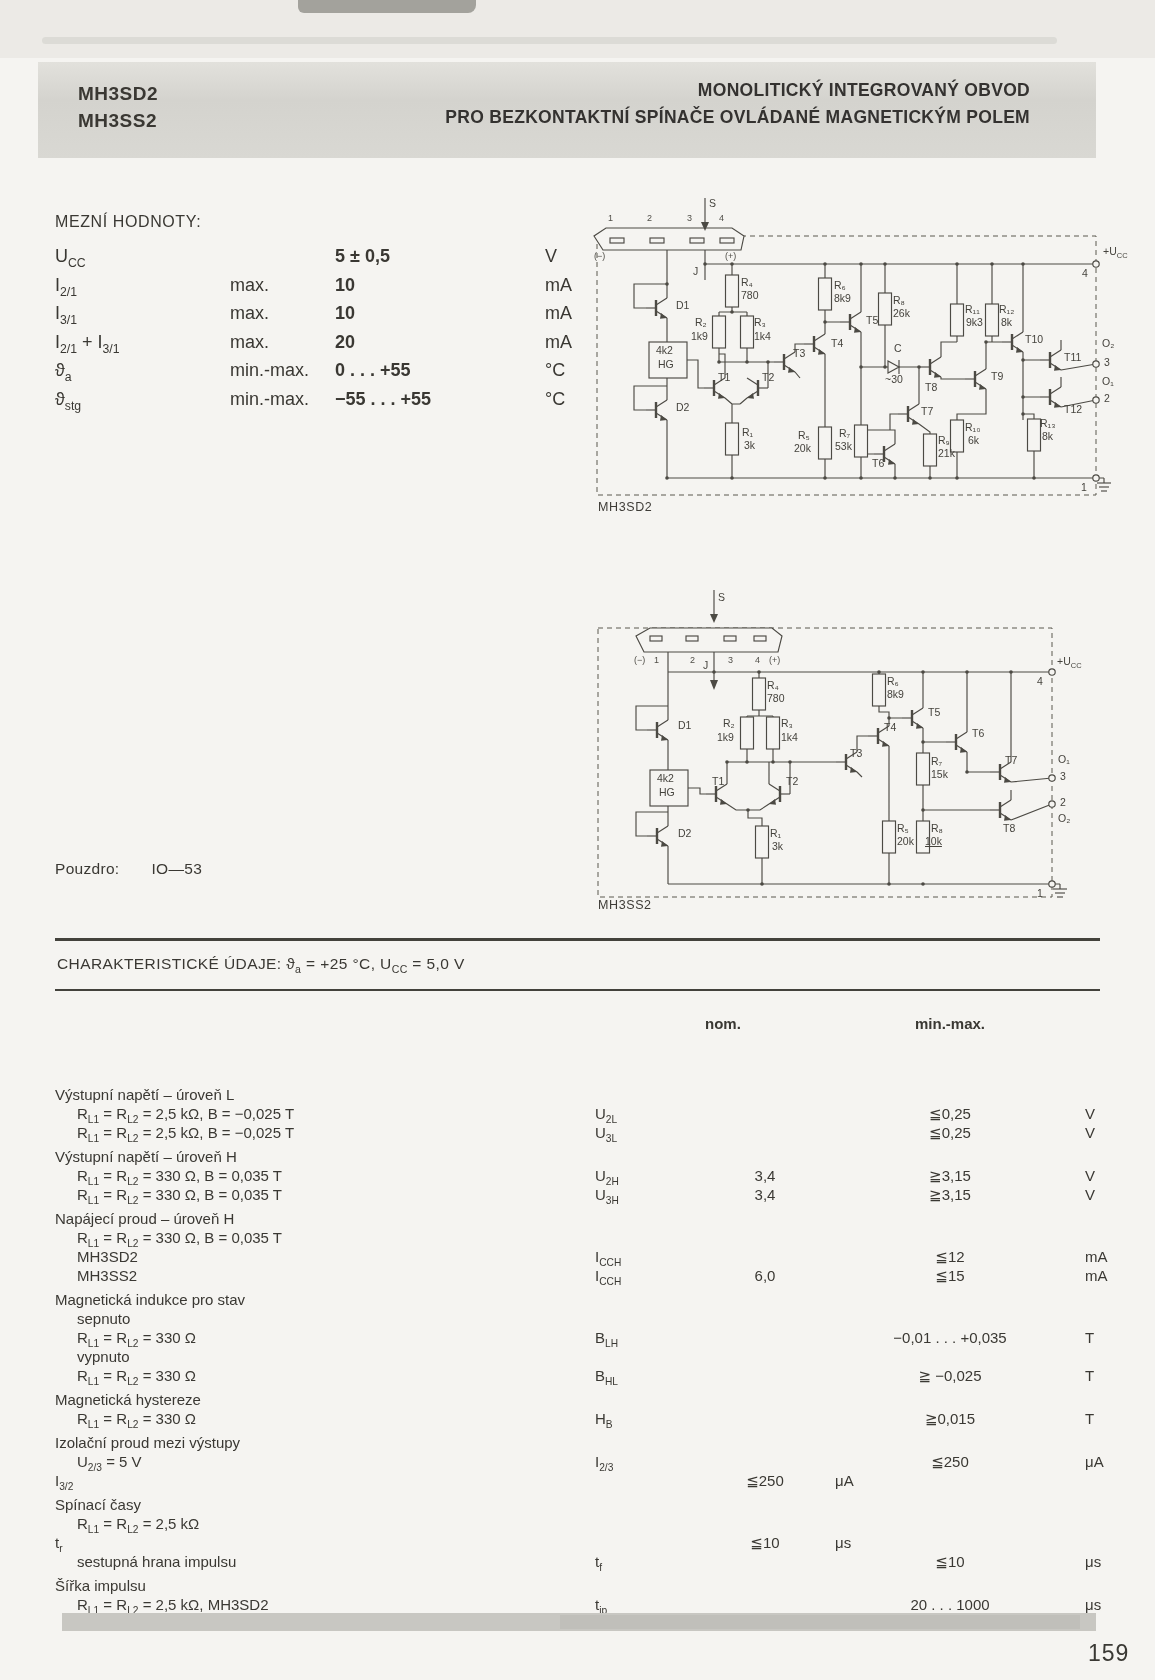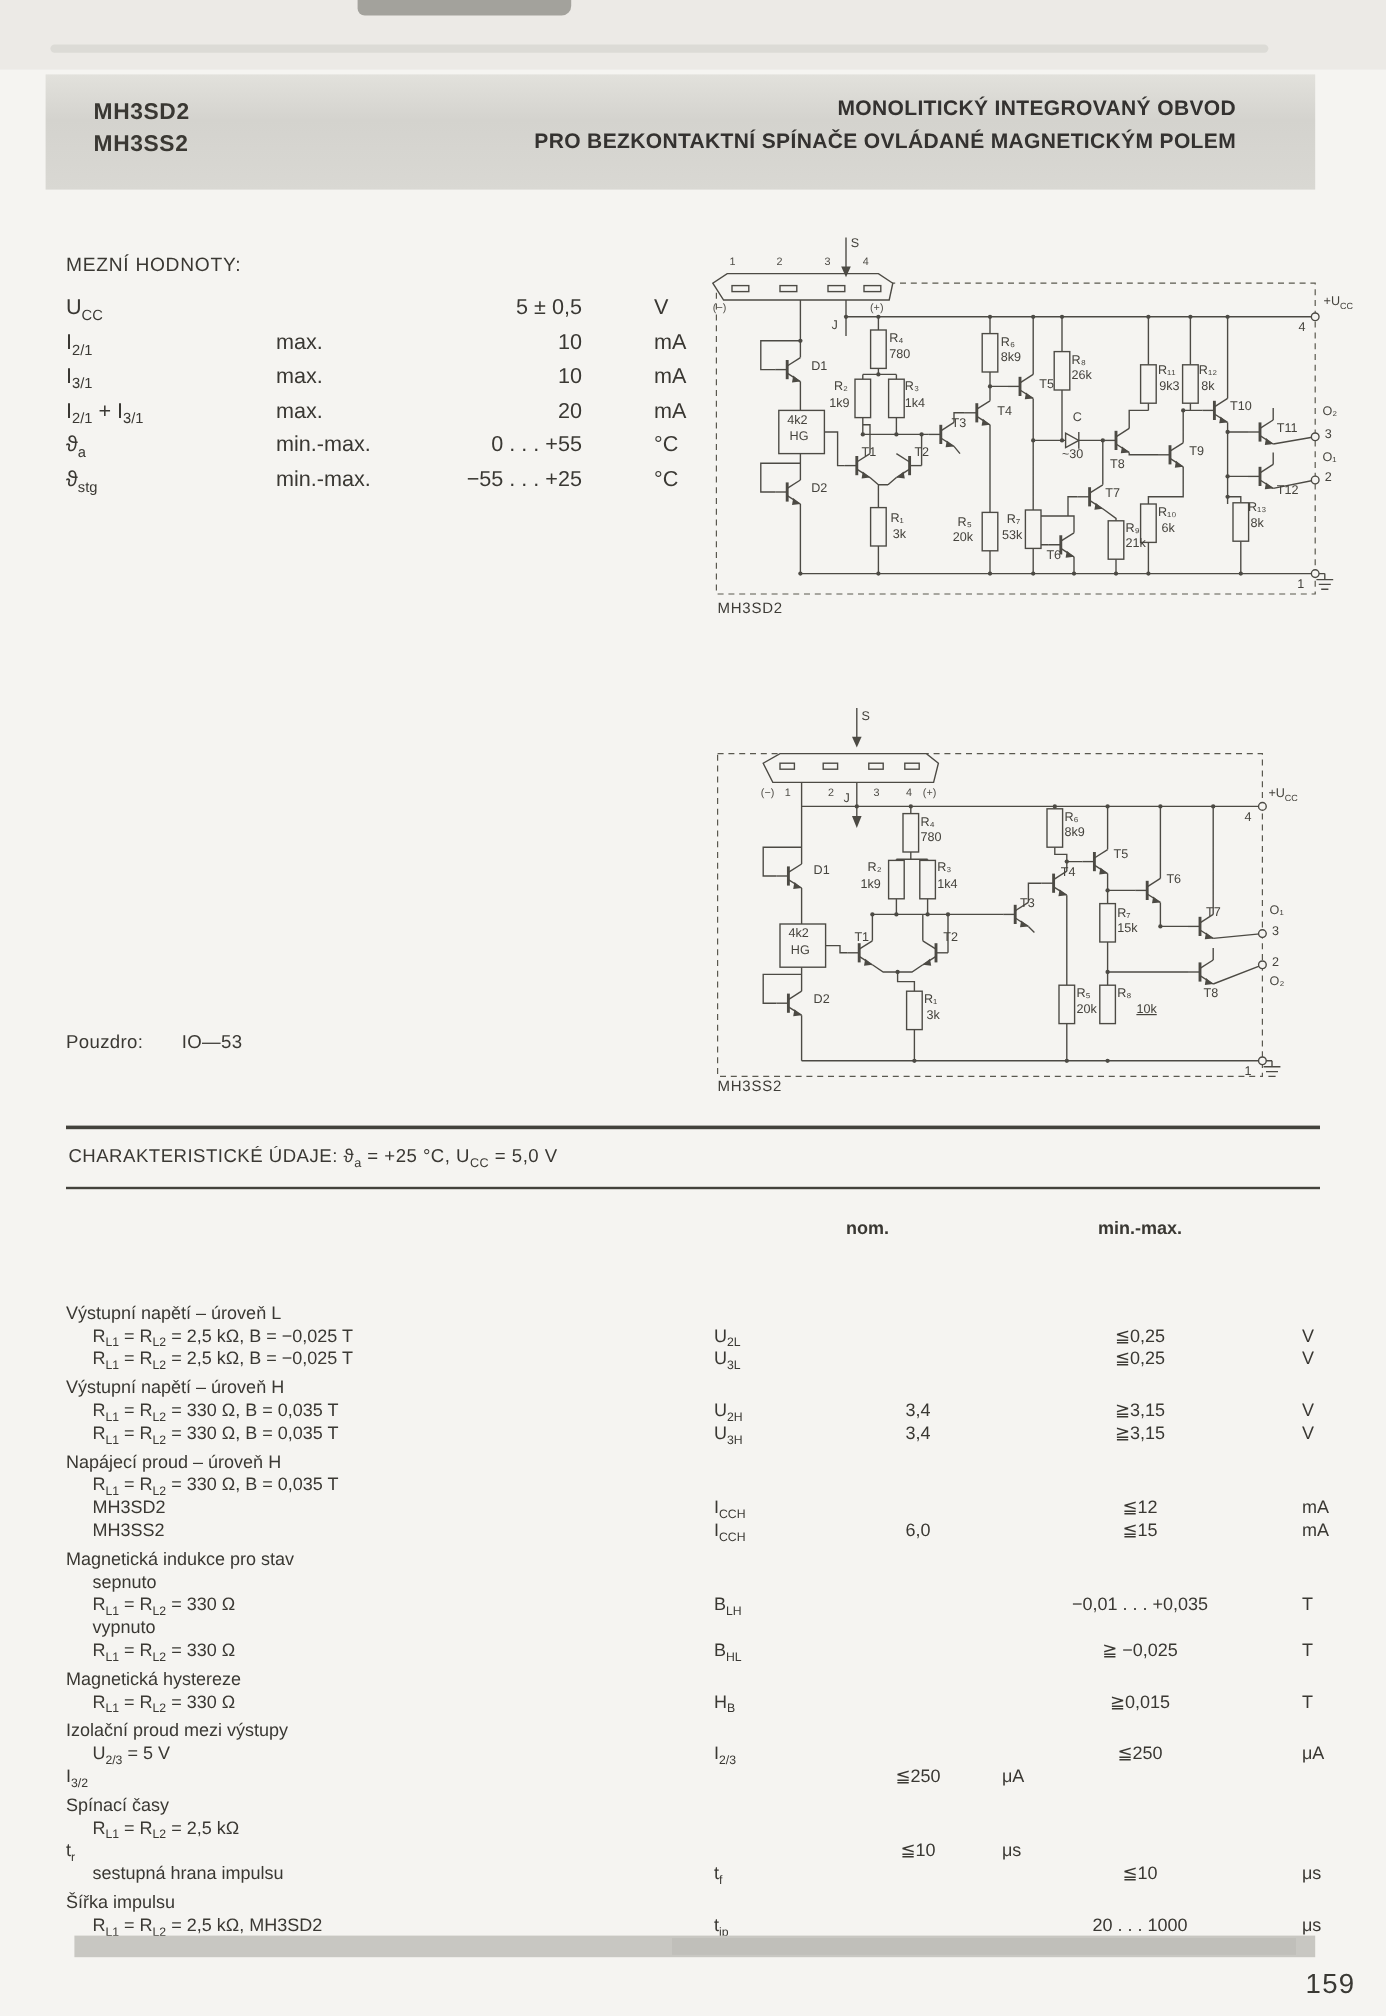--- a/index.html
+++ b/index.html
@@ -15,21 +15,21 @@
   .band-bottom2{position:absolute;left:560px;top:1615px;width:520px;height:14px;background:#c0bfba;}
   
   .models{position:absolute;left:78px;top:80px;font-weight:bold;font-size:19px;line-height:27px;
           letter-spacing:.5px;color:#34328;}
   .hdr-title{position:absolute;left:300px;top:77px;width:730px;text-align:right;font-weight:bold;
              font-size:17.5px;line-height:27px;letter-spacing:.3px;color:#343230;}
   
   .limits{position:absolute;left:55px;top:213px;width:570px;}
   .limits-heading{font-size:16px;letter-spacing:.6px;margin-bottom:15px;}
   .limit-row{display:grid;grid-template-columns:175px 105px 150px 60px auto;height:28.5px;font-size:18px;}
-  .l-val{text-align:right;}
+  .l-val{text-align:left;font-weight:bold;}
   sub{font-size:68%;line-height:0;}
   
   .sch{position:absolute;}
   .sch svg{position:absolute;left:0;top:0;}
   .sch-label{position:absolute;font-size:10.5px;line-height:1.05;color:#45433d;white-space:nowrap;}
   .sch-label.sm{font-size:9px;color:#504e48;}
   .sch-label sub{font-size:7.5px;}
   .sch-caption{position:absolute;font-size:12.5px;letter-spacing:.6px;color:#3e3c37;}
   .pouzdro{position:absolute;left:55px;top:860px;font-size:15.5px;letter-spacing:.3px;}
   .pz-val{margin-left:32px;}
@@ -115,21 +115,21 @@
     <span class="l-sym"><span>ϑ</span><sub>a</sub></span>
     <span class="l-cond">min.-max.</span>
     <span class="l-val">0 . . . +55</span>
     <span></span>
     <span class="l-unit">°C</span>
   </div>
 
   <div class="limit-row">
     <span class="l-sym"><span>ϑ</span><sub>stg</sub></span>
     <span class="l-cond">min.-max.</span>
-    <span class="l-val">−55 . . . +25</span>
+    <span class="l-val">−55 . . . +55</span>
     <span></span>
     <span class="l-unit">°C</span>
   </div>
 </div>
   </div>
 
   <div class="sch" style="left:592px;top:192px;width:560px;height:310px">
     <svg width="560" height="310" viewBox="0 0 560 310">
       <defs>
         <g id="tr">
@@ -412,21 +412,21 @@
       <span class="sch-label" style="left: 189px; top: 160px;">1k4</span>
       <span class="sch-label" style="left: 178px; top: 256px;">R₁</span>
       <span class="sch-label" style="left: 180px; top: 269px;">3k</span>
       <span class="sch-label" style="left: 295px; top: 104px;">R₆</span>
       <span class="sch-label" style="left: 295px; top: 117px;">8k9</span>
       <span class="sch-label" style="left: 339px; top: 184px;">R₇</span>
       <span class="sch-label" style="left: 339px; top: 197px;">15k</span>
       <span class="sch-label" style="left: 305px; top: 251px;">R₅</span>
       <span class="sch-label" style="left: 305px; top: 264px;">20k</span>
       <span class="sch-label" style="left: 339px; top: 251px;">R₈</span>
-      <span class="sch-label" style="left: 355px; top: 264px; text-decoration: underline;">10k</span>
+      <span class="sch-label" style="left: 333px; top: 264px; text-decoration: underline;">10k</span>
       <span class="sch-label" style="left: 466px; top: 182px;">O₁</span>
       <span class="sch-label" style="left: 468px; top: 199px;">3</span>
       <span class="sch-label" style="left: 468px; top: 225px;">2</span>
       <span class="sch-label" style="left: 466px; top: 241px;">O₂</span>
       <span class="sch-label" style="left: 445px; top: 316px;">1</span>
     </div>
   <div class="sch-caption" style="left:598px;top:898px">MH3SS2</div>
 
   <div class="pouzdro">
     <span>Pouzdro:</span><span class="pz-val">IO—53</span>

